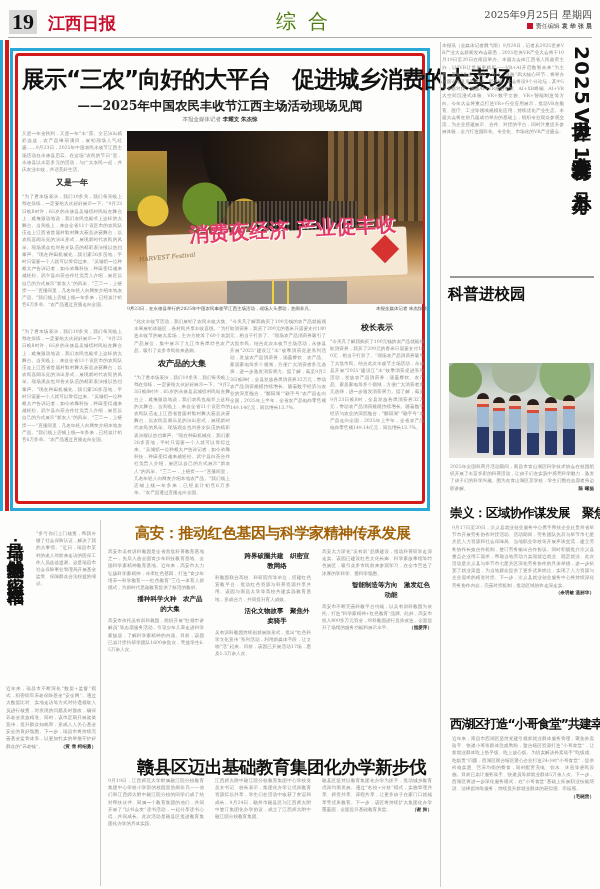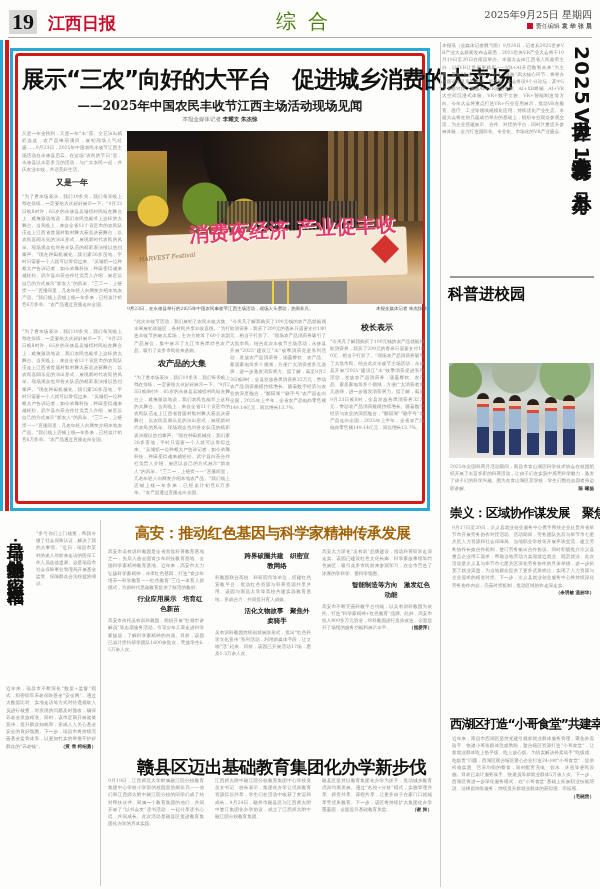--- a/index.html
+++ b/index.html
@@ -169,21 +169,21 @@
 <div class="textcol ruichang-body1">“多亏你们上门核查，帮我补缴了社会保险认证，解决了我的大事情。”近日，瑞昌市某村的老人对前来走访的医保工作人员连连道谢。这是瑞昌市社会保险事业管理局开展基金监管、保障群众合法权益的缩影。</div>
 <div class="textcol ruichang-body2">
   <span>近年来，瑞昌市不断深化“数据+监督”模式，织密织牢养老保险基金“安全网”。通过大数据比对、实地走访等方式对待遇领取人员进行核查，对发现的问题及时整改，确保养老金发放精准。同时，该市定期开展政策宣传，提升群众知晓率，形成人人关心基金安全的良好氛围。下一步，瑞昌市将持续完善基金监管体系，以更加扎实的举措守护好群众的“养老钱”。</span>
   <span style="float:right; color:#333; font-weight:bold;">（黄 雪 柯绍勇）</span>
 </div>
 <div class="vsep" style="left:100px; top:520px; height:366px;"></div>
 
 <div class="gaoan-title">高安：推动红色基因与科学家精神传承发展</div>
 <div class="textcol gaoan-col" style="left:108px;">
   <span>高安市吴有训科教园是全省首批科普教育基地之一，先后入选全国青少年科技教育基地、全国科学家精神教育基地。近年来，高安市大力弘扬科学家精神，传承红色基因，打造“青少年培养一科学教育——红色教育”三位一体育人新模式，为新时代思政教育提供了鲜活的教材。</span>
-  <div class="subhd">行业应用展示　培育红色新苗</div>
+  <div class="subhd">播种科学火种　农产品的大集</div>
   <span>高安市依托吴有训科教园，组织开展“红领巾讲解员”等志愿服务活动，引导少年儿童走进科学家故居，了解科学家精神的内涵。目前，该园已累计接待研学团队1600余批次，受益学生6.5万余人次。</span>
 </div>
 <div class="textcol gaoan-col" style="left:215px;">
   <div class="subhd">跨界破圈共建　织密宣教网络</div>
   <span>科教园联合高校、科研院所等单位，搭建红色宣教平台，推动红色资源与科普资源共享共用。该园与南昌大学等高校共建实践教育基地，形成合力，共同提升育人成效。</span>
   <div class="subhd">活化文物故事　聚焦外卖骑手</div>
   <span>吴有训科教园持续创新展陈形式，推出“红色科学文化宣传”系列活动，利用新媒体手段，让文物“活”起来。目前，该园已开展活动17场，惠及1.3万余人次。</span>
 </div>
 <div class="textcol gaoan-col" style="left:322px; width:110px;">
   <span>高安大力深化“吴有训”品牌建设，推动科普研学走深走实。该园已建设红色文化长廊、科学家故事馆等特色展区，吸引众多市民前来参观学习，在全市营造了浓厚的学科学、爱科学氛围。</span>

